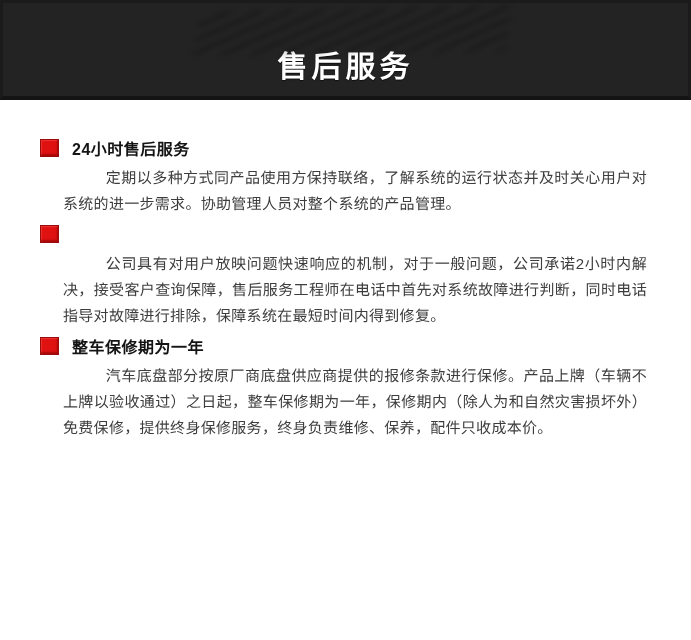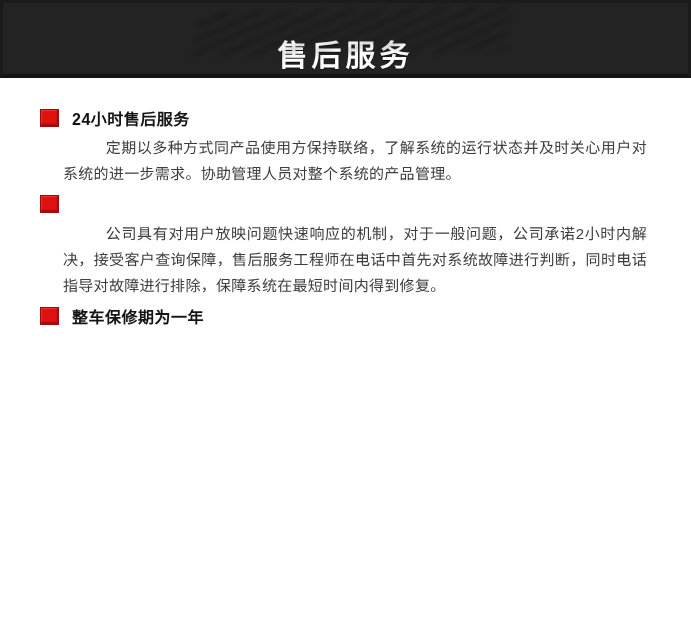--- a/index.html
+++ b/index.html
@@ -14,21 +14,21 @@
     width:691px; height:640px;
     background:#ffffff;
     font-family:"Liberation Sans","DejaVu Sans",sans-serif;
     overflow:hidden;
   }
   .page{ width:691px; height:640px; position:relative; }
 
   
   .banner{
     position:relative;
-    width:691px; height:78px;
+    width:691px; height:100px;
     background:var(--banner-bg);
     border:3px solid #1b1b1b;
     border-bottom:4px solid #141414;
     display:flex; align-items:center; justify-content:center;
     padding-top:28px;
     overflow:hidden;
   }
   .banner-title{
     margin:0;
     color:#ffffff;
@@ -44,21 +44,21 @@
     background:
       repeating-linear-gradient(-25deg, rgba(0,0,0,0.55) 0 5px, rgba(255,255,255,0.02) 5px 13px);
     filter:blur(3px);
     opacity:.45;
     transform:skewX(-12deg) rotate(-1deg);
     pointer-events:none;
   }
 
   
   .content{
-    padding:30px 44px 0 40px;
+    padding:38px 44px 0 40px;
   }
   .section{ margin:0 0 7px 0; }
   .section-heading{
     display:flex; align-items:center;
     height:19px;
     margin:0 0 8px 0;
   }
   .bullet{
     width:19px; height:18px;
     background:var(--accent);
@@ -115,15 +115,18 @@
     <div class="section-body">
           <p>公司具有对用户放映问题快速响应的机制，对于一般问题，公司承诺2小时内解决，接受客户查询保障，售后服务工程师在电话中首先对系统故障进行判断，同时电话指导对故障进行排除，保障系统在最短时间内得到修复。</p>
         </div>
   </section>
 
   <section class="section">
     <div class="section-heading">
       <span class="bullet"></span>
       <span class="heading-text">整车保修期为一年</span>
     </div>
+    <div class="section-body">
+          <p>汽车底盘部分按原厂商底盘供应商提供的报修条款进行保修。产品上牌（车辆不上牌以验收通过）之日起，整车保修期为一年，保修期内（除人为和自然灾害损坏外）免费保修，提供终身保修服务，终身负责维修、保养，配件只收成本价。</p>
+        </div>
   </section>
 </main>
 </div>
 
 </body></html>

